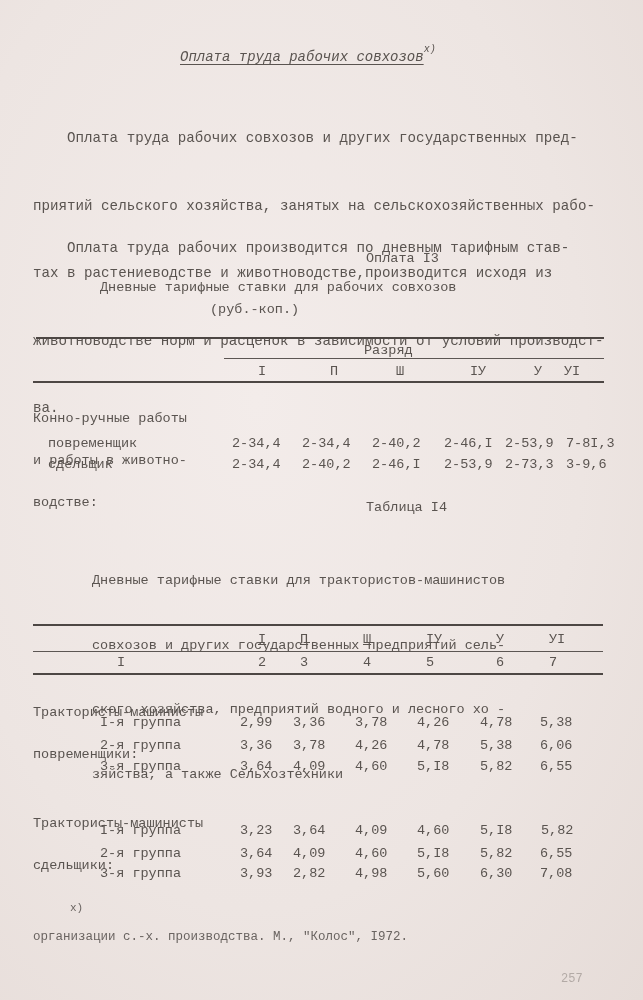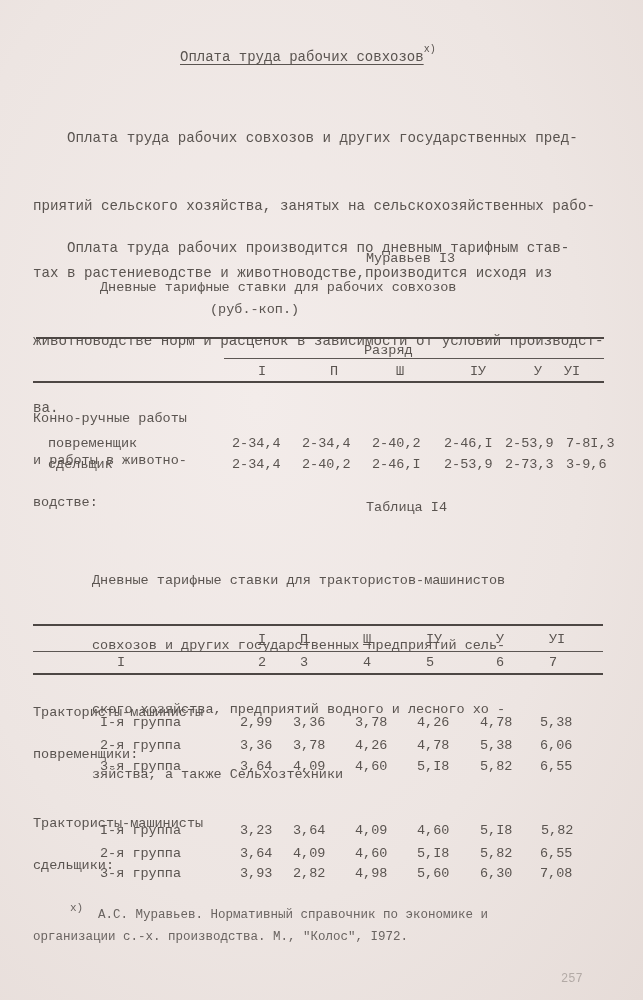--- a/index.html
+++ b/index.html
@@ -11,20 +11,21 @@
     position: relative;
   }
   .page {
     position: absolute; inset: 0;
     background: radial-gradient(ellipse at 40% 40%, #f3ecea 0%, #ede5e2 60%, #e6dcd8 100%);
   }
   .abs { position: absolute; white-space: pre; }
   .title {
     left: 180px; top: 47px; font-size: 14px; text-decoration: underline;
     text-underline-offset: 3px;
+    font-style: italic;
   }
   .title sup { font-size: 10px; position: relative; top: -3px; text-decoration: none; display: inline-block; }
   .para { left: 33px; font-size: 14.2px; line-height: 22.5px; }
   .rule { position: absolute; height: 2px; background: #4d4744; }
   .rule.thin { height: 1px; background: #5c5653; }
   .t13 { font-size: 13.5px; }
   .cell { position: absolute; font-size: 13.5px; white-space: pre; }
   .foot { font-size: 12.5px; color: #6a6461; }
   .pagenum { left: 561px; top: 972px; font-size: 12px; color: #b3aaa6; }
 </style>
@@ -40,21 +41,21 @@
     <div>приятий сельского хозяйства, занятых на сельскохозяйственных рабо-</div>
     <div>тах в растениеводстве и животноводстве,производится исходя из</div>
     <div>животноводстве норм и расценок в зависимости от условий производст-</div>
     <div>ва.</div>
   </div>
 
   <div class="abs para" style="top:192px">
     <div>    Оплата труда рабочих производится по дневным тарифным став-</div>
   </div>
 
-  <div class="abs t13" style="left:366px; top:251px">Муравьев I3</div>
+  <div class="abs t13" style="left:366px; top:251px">Оплата I3</div>
   <div class="abs t13" style="left:100px; top:280px">Дневные тарифные ставки для рабочих совхозов</div>
   <div class="abs t13" style="left:210px; top:302px">(руб.-коп.)</div>
 
   <div class="rule" style="left:36px; top:337px; width:568px"></div>
   <div class="cell" style="left:364px; top:343px">Разряд</div>
   <div class="rule thin" style="left:224px; top:358px; width:380px"></div>
   <div class="cell" style="left:258px; top:364px">I</div>
   <div class="cell" style="left:330px; top:364px">П</div>
   <div class="cell" style="left:396px; top:364px">Ш</div>
   <div class="cell" style="left:470px; top:364px">IУ</div>
@@ -161,17 +162,16 @@
 
   <div class="cell" style="left:100px; top:866px">3-я группа</div>
   <div class="cell" style="left:240px; top:866px">3,93</div>
   <div class="cell" style="left:293px; top:866px">2,82</div>
   <div class="cell" style="left:355px; top:866px">4,98</div>
   <div class="cell" style="left:417px; top:866px">5,60</div>
   <div class="cell" style="left:480px; top:866px">6,30</div>
   <div class="cell" style="left:540px; top:866px">7,08</div>
 
   <div class="abs foot" style="left:70px; top:902px; font-size:11px">x)</div>
-  <div class="abs foot" style="left:98px; top:908px">А.С. Муравьев. Нормативный справочник по экономике и</div>
   <div class="abs foot" style="left:33px; top:930px">организации с.-х. производства. М., "Колос", I972.</div>
 
   <div class="abs pagenum">257</div>
 </div>
 
 </body></html>

